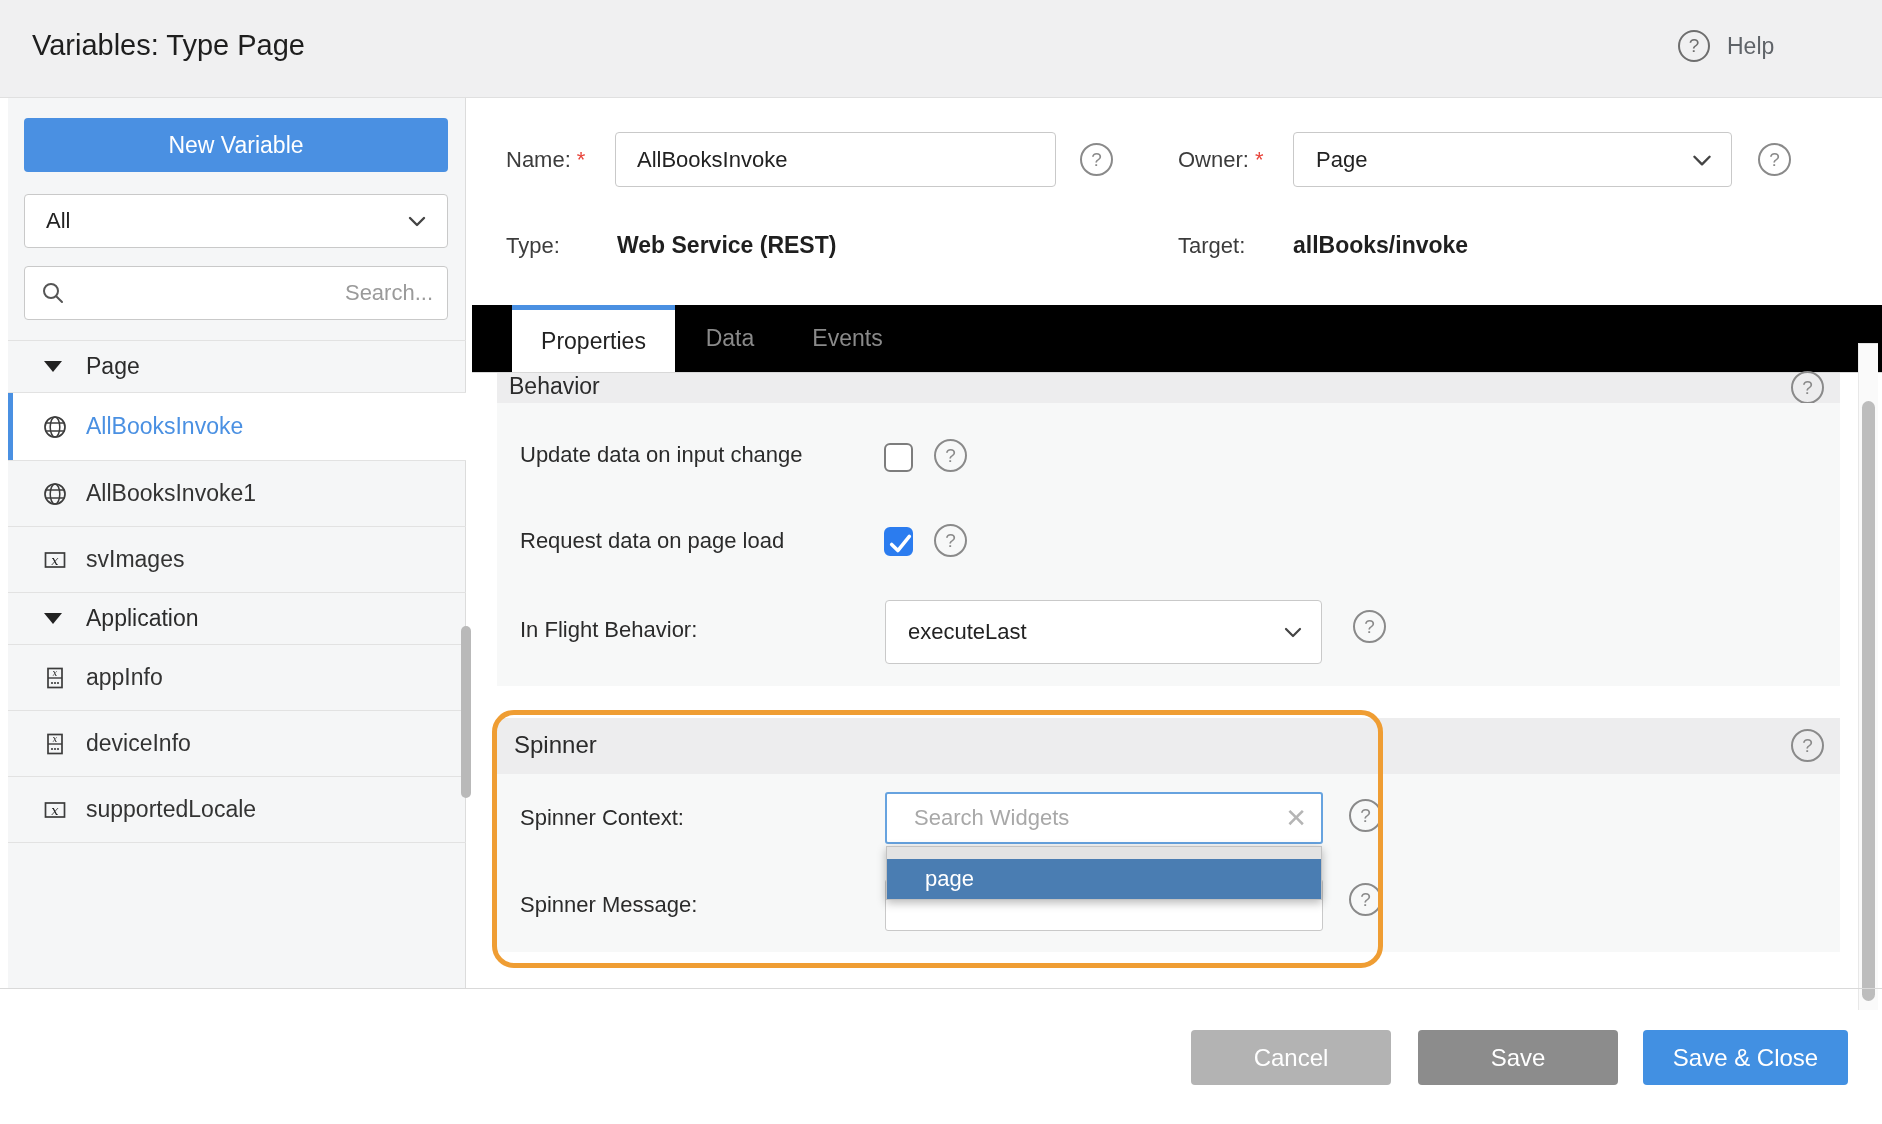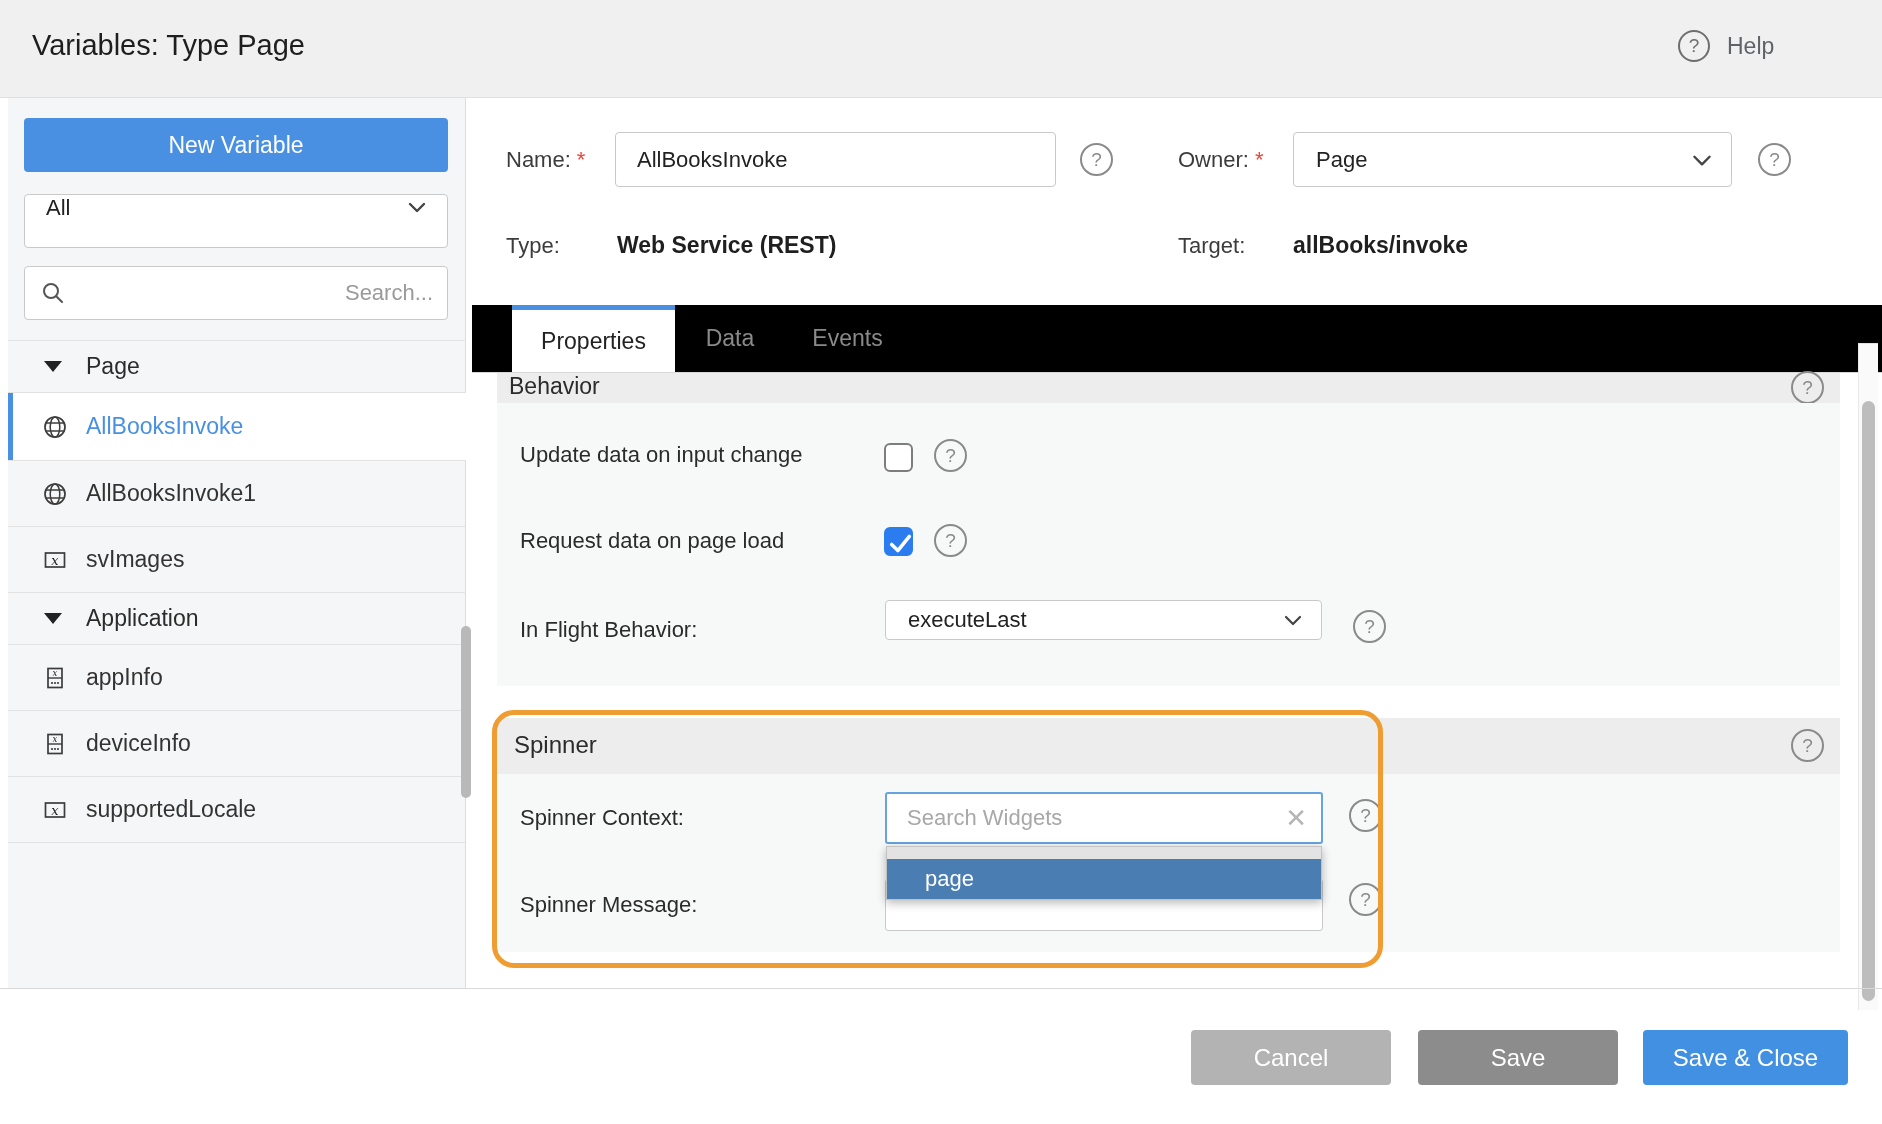--- a/index.html
+++ b/index.html
@@ -21,21 +21,21 @@
     font-size:19px; display:flex; align-items:center; justify-content:center; background:transparent; }
 
   
   .sidebar { position:absolute; left:8px; top:98px; width:458px; height:890px;
     background:#f5f6f7; border-right:1px solid #dcdcdc; }
   .btn-new { position:absolute; left:16px; top:20px; width:424px; height:54px;
     background:#4a90e2; border:none; border-radius:4px; color:#fff; font-size:23px;
     font-family:inherit; cursor:pointer; }
   .filter-select { position:absolute; left:16px; top:96px; width:424px; height:54px;
     background:#fff; border:1px solid #c9c9c9; border-radius:4px; display:flex;
-    align-items:flex-start; padding:0 18px 0 21px; font-size:22px; color:#222; cursor:pointer; }
+    align-items:center; padding:0 18px 0 21px; font-size:22px; color:#222; cursor:pointer; }
   .filter-select .spacer { flex:1; }
   .search-box { position:absolute; left:16px; top:168px; width:424px; height:54px;
     background:#fff; border:1px solid #c9c9c9; border-radius:4px; display:flex;
     align-items:center; padding:0 14px 0 16px; }
   .search-box input { border:none; outline:none; flex:1; margin-left:12px; font-size:22px;
     font-family:inherit; color:#737373; background:transparent;text-align:right; }
   .search-box input::placeholder { color:#9a9a9a; }
 
   .tree { position:absolute; left:0; top:242px; width:458px; border-top:1px solid #e2e2e2; }
   .trow { position:relative; display:flex; align-items:center; border-bottom:1px solid #e2e2e2; cursor:pointer; }
@@ -101,26 +101,26 @@
   .behavior-body { top:30px; height:283px; }
   .spinner-body  { top:401px; height:178px; }
 
   .row-label { position:absolute; left:23px; font-size:22px; color:#2b2b2b; }
 
   .checkbox { position:absolute; left:387px; width:29px; height:29px; background:#fff;
     border:2px solid #7d7d7d; border-radius:6px; cursor:pointer; }
   .checkbox.checked { background:#2b7cef; border-color:#2b7cef; }
   .checkbox svg { position:absolute; left:2px; top:3px; }
 
-  .inflight-dd { left:388px; top:197px; width:437px; height:40px; }
+  .inflight-dd { left:388px; top:197px; width:437px; height:64px; }
 
   .ctx-input-wrap { position:absolute; left:388px; top:18px; width:438px; height:52px;
     background:#fff; border:2px solid #67a3df; border-radius:3px; display:flex; align-items:center; }
   .ctx-input-wrap input { border:none; outline:none; flex:1; font-size:22px; font-family:inherit;
-    padding-left:20px; color:#333; background:transparent; }
+    padding-left:27px; color:#333; background:transparent; }
   .ctx-input-wrap input::placeholder { color:#a8a8a8; }
   .clear-x { margin-right:14px; font-size:26px; color:#b5b5b5; line-height:1; cursor:pointer;
     font-family:"DejaVu Sans",sans-serif; }
 
   .msg-input { left:388px; top:105px; width:438px; height:52px; border-radius:3px; }
 
   .dropdown { position:absolute; left:389px; top:72px; width:436px; background:#fff;
     border:1px solid #c2c2c2; box-shadow:0 3px 9px rgba(0,0,0,.28); z-index:5; }
   .dropdown .sliver { height:12px; background:#e3e3e3; }
   .dropdown .opt { height:40px; background:#4a7db2; color:#fff; font-size:22px;

